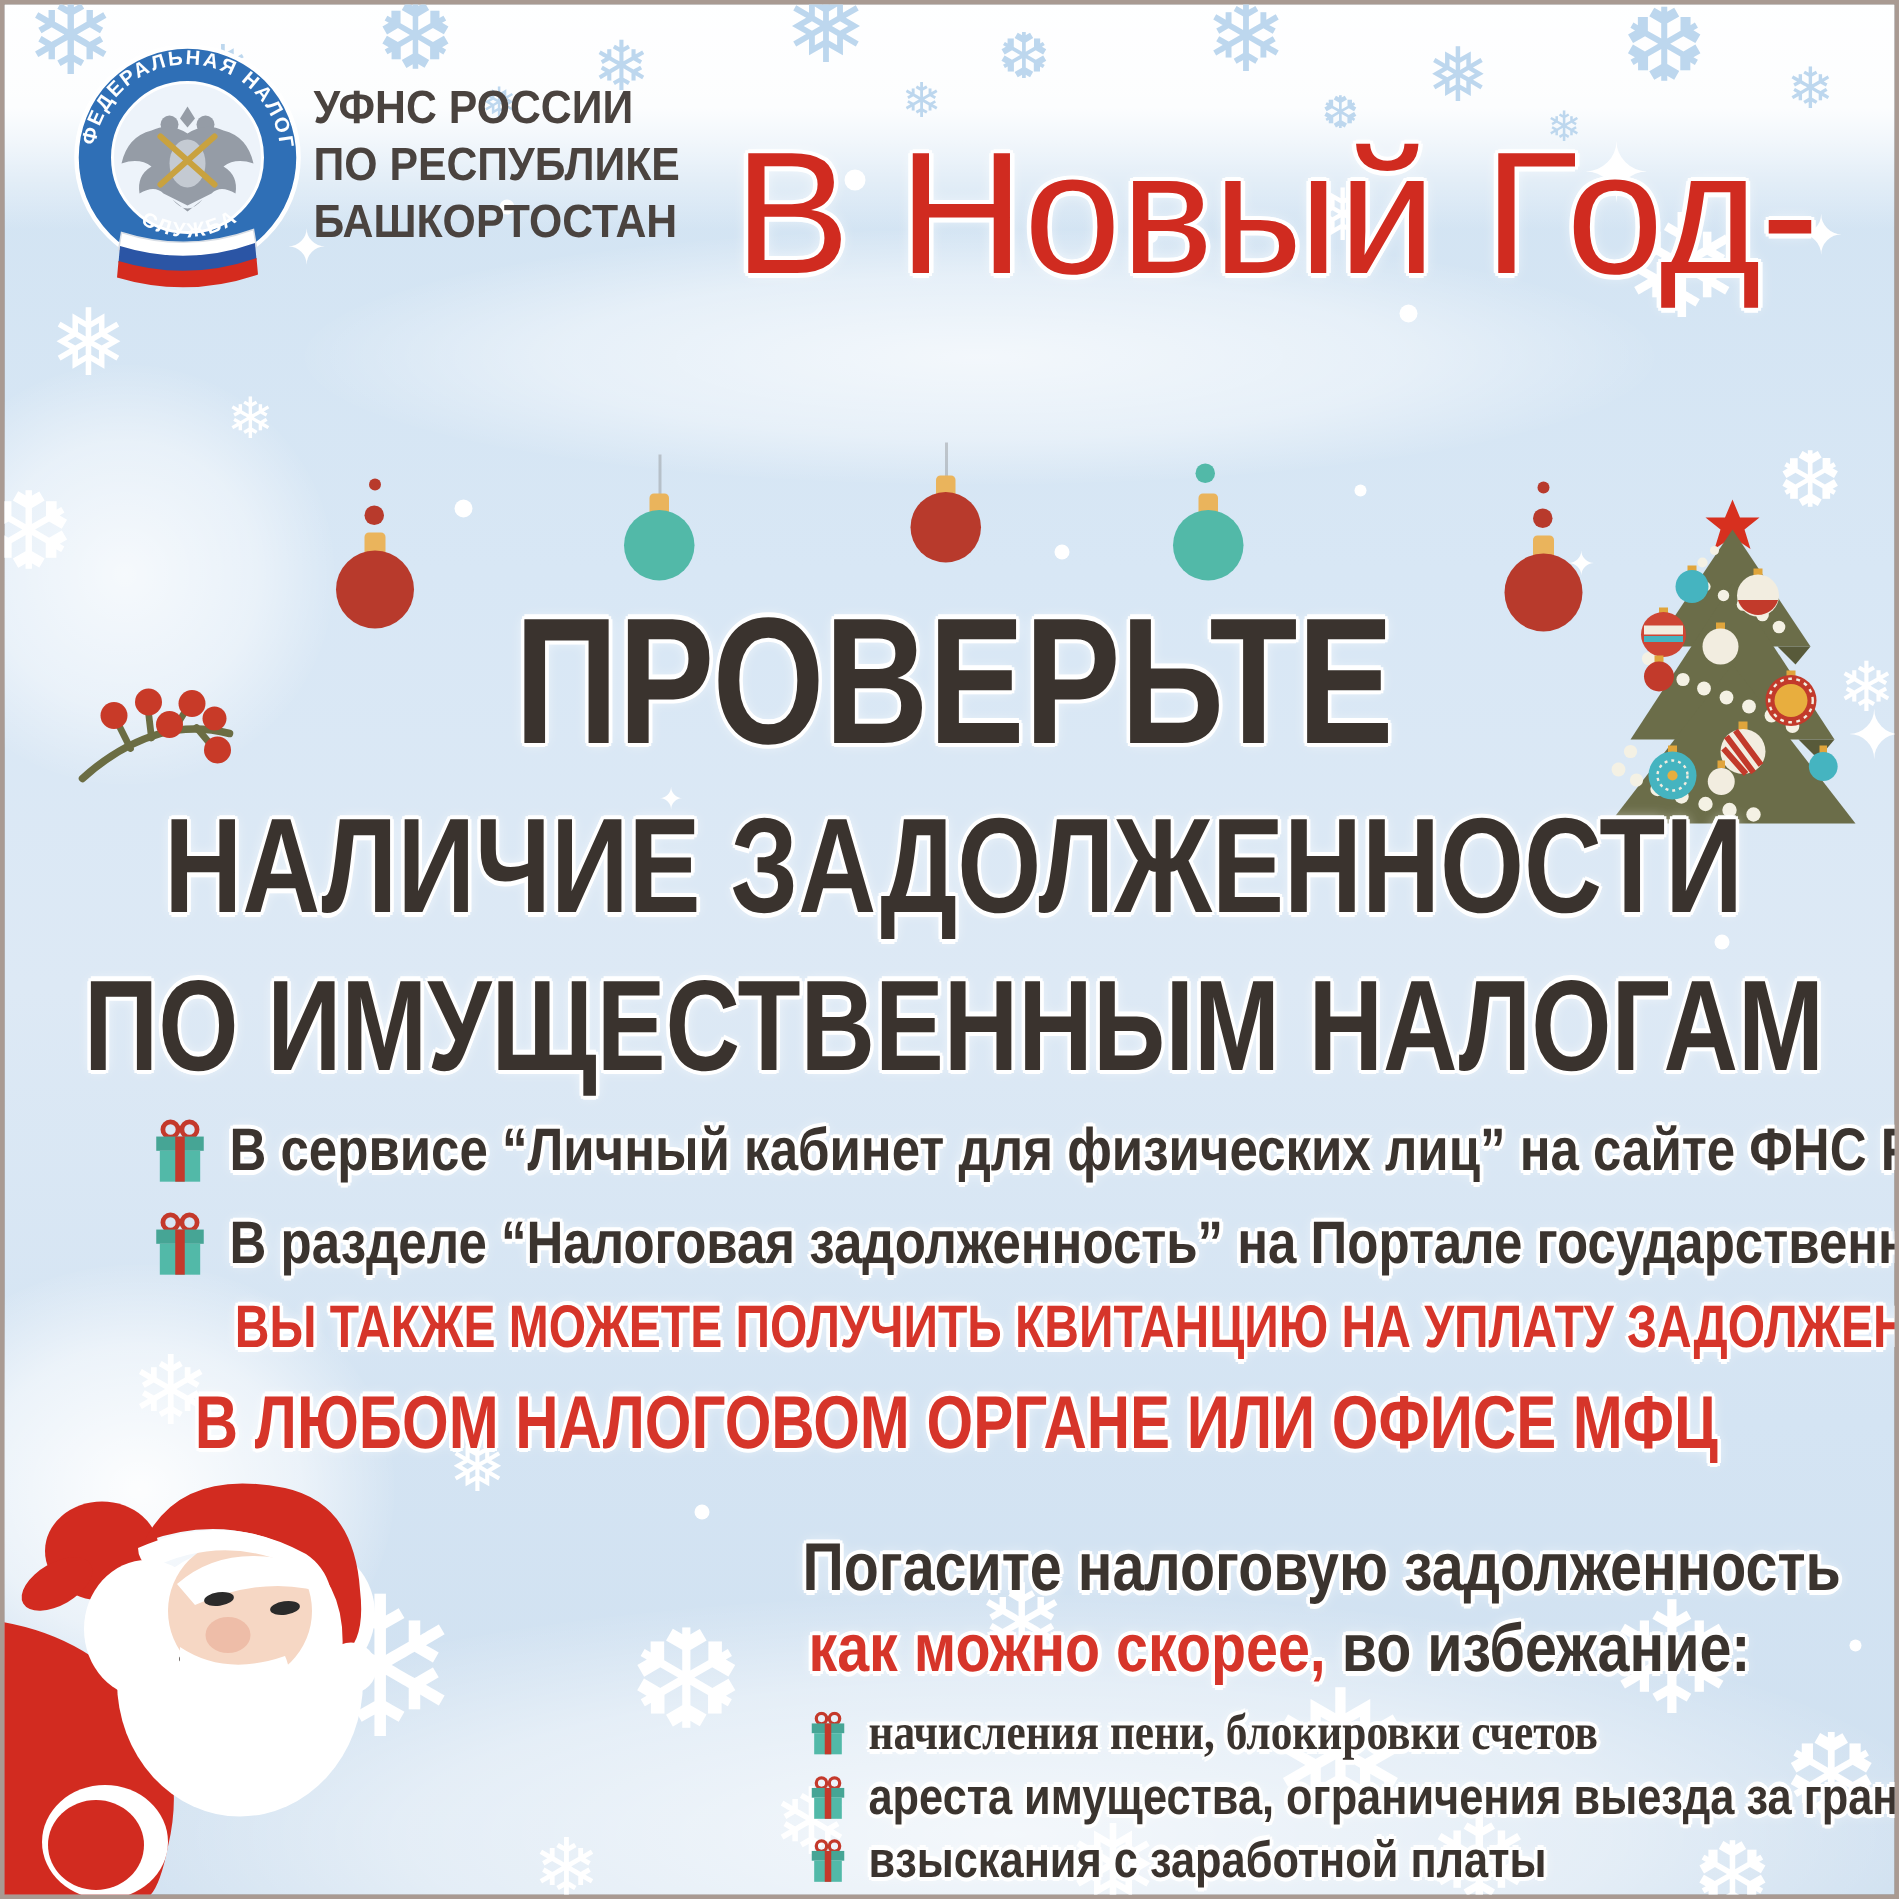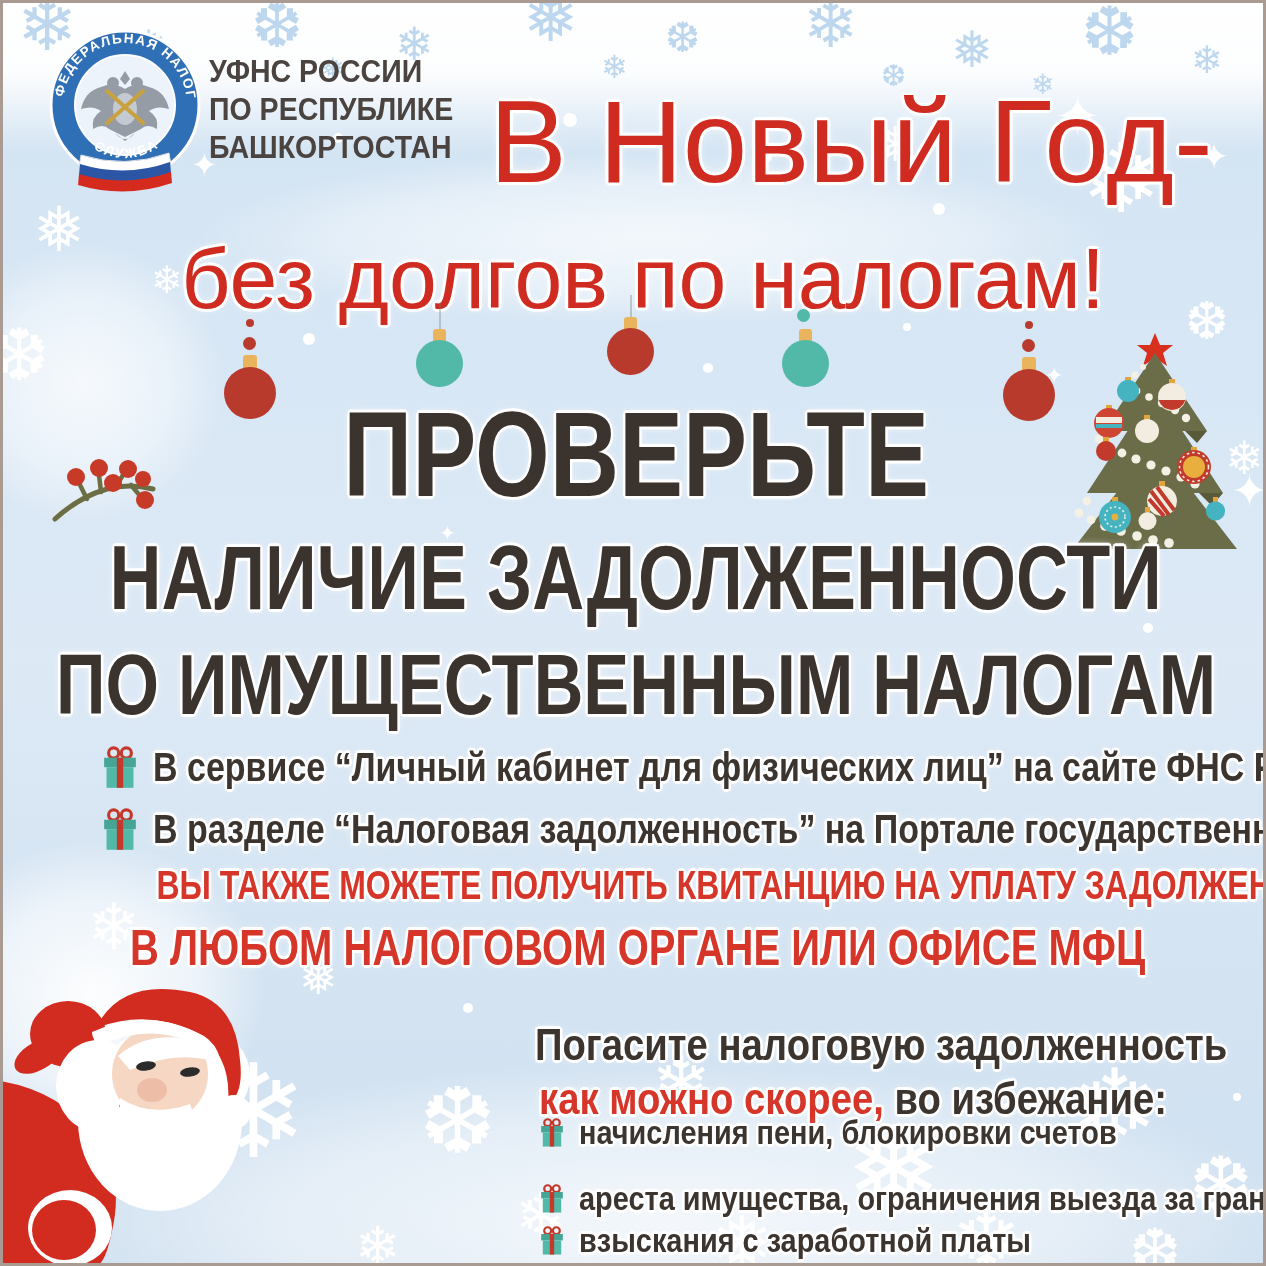--- a/index.html
+++ b/index.html
@@ -172,21 +172,20 @@
     </g>
   </svg>
 
   <div class="orgname">
     <div>УФНС РОССИИ</div>
     <div>ПО РЕСПУБЛИКЕ</div>
     <div>БАШКОРТОСТАН</div>
   </div>
 
   <div class="title1 outl">В Новый Год-</div>
-  <div class="title2 outl">без долгов по налогам!</div>
 
   <div>
     <div class="rdot" style="left:243px;top:316px;width:8px;height:8px;"></div>
     <div class="rdot" style="left:240px;top:334px;width:13px;height:13px;"></div>
     <div class="orn-cap" style="left:240px;top:352px;width:14px;height:14px;"></div>
     <div class="orn-ball red-ball" style="left:221px;top:364px;width:52px;height:52px;"></div>
 
     <div class="orn-str" style="left:436px;top:300px;height:28px;"></div>
     <div class="orn-cap" style="left:430px;top:326px;width:13px;height:13px;"></div>
     <div class="orn-ball teal-ball" style="left:413px;top:337px;width:47px;height:47px;"></div>
@@ -352,21 +351,21 @@
     <ellipse cx="64" cy="244" rx="32" ry="30" fill="#d22b20"></ellipse>
   </svg>
 
   <div class="pay1">
     <span class="outl">Погасите налоговую задолженность</span>
   </div>
   <div class="pay2">
     <span class="outl"><span class="red">как можно скорее,</span><span> во избежание:</span></span>
   </div>
 
-  <div class="row cons" style="left:536px;top:1110px;">
+  <div class="row cons" style="left:536px;top:1134px;font-family:Liberation Serif, serif;">
     <svg class="gift" width="26" height="30" viewBox="0 0 24 27">
       <circle cx="8" cy="4" r="3.2" fill="none" stroke="#c4392b" stroke-width="2"></circle>
       <circle cx="16" cy="4" r="3.2" fill="none" stroke="#c4392b" stroke-width="2"></circle>
       <rect x="2" y="7" width="20" height="6" fill="#46a595"></rect>
       <rect x="3.5" y="13" width="17" height="13" fill="#52b9a8"></rect>
       <rect x="10" y="7" width="4" height="19" fill="#c4392b"></rect>
     </svg>
     <span class="txt outl">начисления пени, блокировки счетов</span>
   </div>
   <div class="row cons" style="left:536px;top:1176px;">

